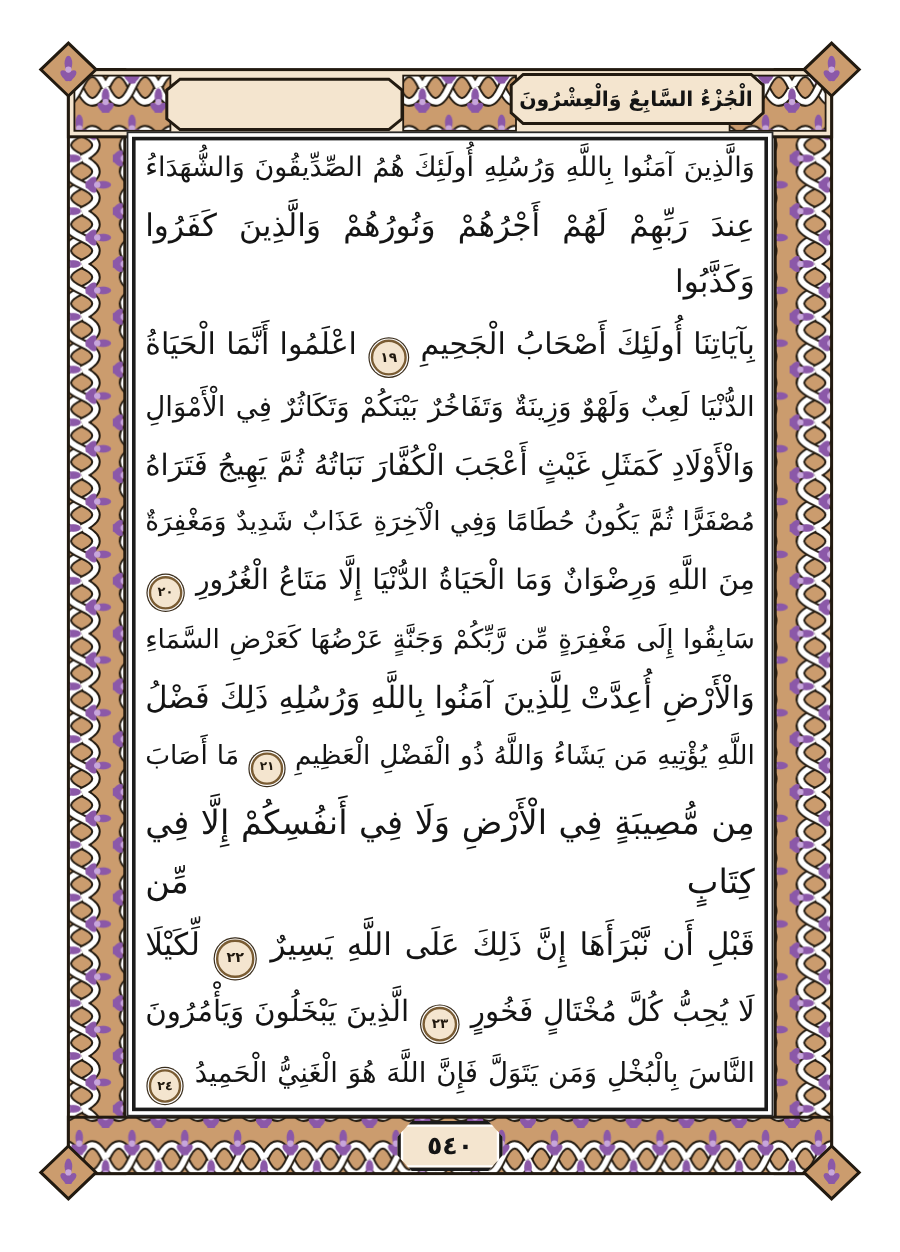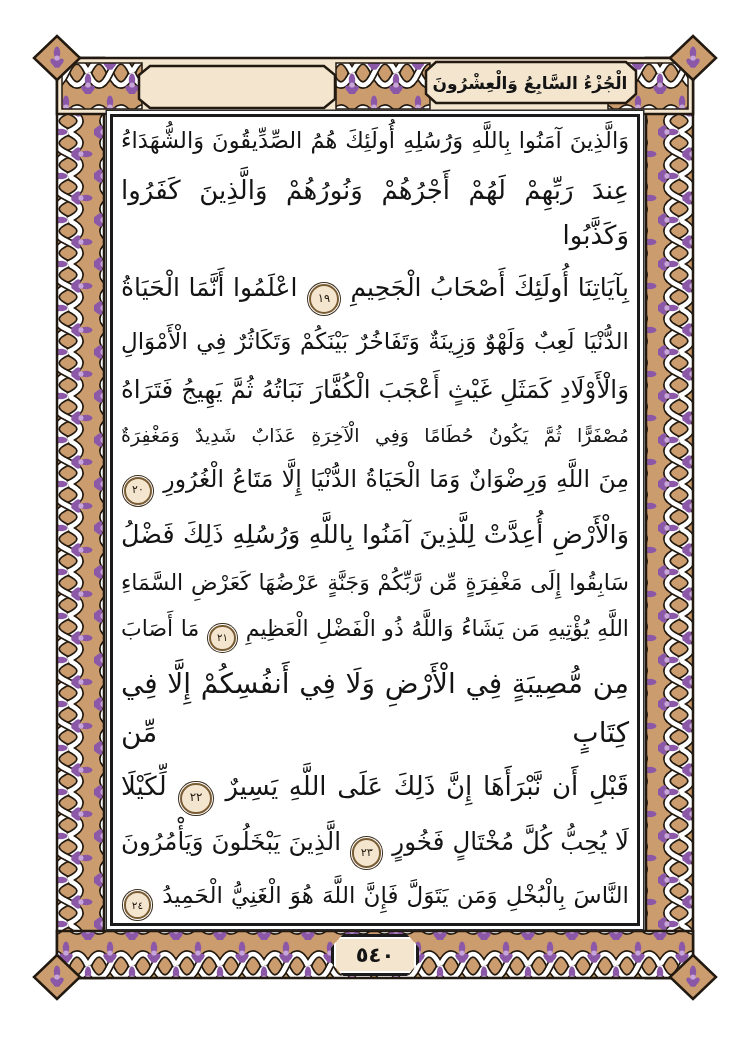--- a/index.html
+++ b/index.html
@@ -22,21 +22,21 @@
     box-sizing:border-box;background:#fff;border:3.5px solid #1b1b1b;
     box-shadow:0 0 0 3px #ffffff,0 0 0 4.5px #2a2a2a;}
   .lines{position:absolute;inset:4px 8px;display:flex;flex-direction:column;
     justify-content:space-between;direction:rtl;}
   .quran-line{direction:rtl;text-align:justify;text-align-last:justify;
     line-height:1.75;font-size:26px;white-space:normal;}
   .ayah-marker{display:inline-flex;align-items:center;justify-content:center;
     box-sizing:border-box;width:1.2em;height:1.2em;margin:0 .12em;border-radius:50%;
     background:var(--panel_cream);border:2px solid var(--marker_gold);
     box-shadow:0 0 0 1px #fff,0 0 0 2px #3a2d1c;vertical-align:-0.25em;}
-  .ayah-marker b{font-size:.46em;font-weight:normal;color:#20180e;line-height:1;}
+  .ayah-marker b{font-size:.46em;font-weight:bold;color:#20180e;line-height:1;}
 
   
   .cartouche{position:absolute;left:50%;top:934px;transform:translateX(-50%);
     width:88px;height:42px;background:var(--panel_cream);
     border:3px solid #1b1b1b;box-sizing:border-box;
     clip-path:polygon(14% 0,86% 0,100% 32%,100% 68%,86% 100%,14% 100%,0 68%,0 32%);
     display:flex;align-items:center;justify-content:center;
     box-shadow:inset 0 0 0 2px #fff;}
   .cartouche span{font-size:21px;font-weight:bold;direction:rtl;}
 </style>
@@ -105,26 +105,26 @@
 
   <div class="text-frame">
     <div class="lines" id="lines">
         <div class="quran-line" style="font-size: 22.5px;"><span>وَالَّذِينَ آمَنُوا بِاللَّهِ وَرُسُلِهِ أُولَئِكَ هُمُ الصِّدِّيقُونَ وَالشُّهَدَاءُ</span></div>
         <div class="quran-line" style="font-size: 26px;"><span>عِندَ رَبِّهِمْ لَهُمْ أَجْرُهُمْ وَنُورُهُمْ وَالَّذِينَ كَفَرُوا وَكَذَّبُوا</span></div>
         <div class="quran-line" style="font-size: 25px;"><span>بِآيَاتِنَا أُولَئِكَ أَصْحَابُ الْجَحِيمِ</span> <span class="ayah-marker">
             <b>١٩</b>
           </span> <span>اعْلَمُوا أَنَّمَا الْحَيَاةُ</span></div>
         <div class="quran-line" style="font-size: 23px;"><span>الدُّنْيَا لَعِبٌ وَلَهْوٌ وَزِينَةٌ وَتَفَاخُرٌ بَيْنَكُمْ وَتَكَاثُرٌ فِي الْأَمْوَالِ</span></div>
         <div class="quran-line" style="font-size: 24.5px;"><span>وَالْأَوْلَادِ كَمَثَلِ غَيْثٍ أَعْجَبَ الْكُفَّارَ نَبَاتُهُ ثُمَّ يَهِيجُ فَتَرَاهُ</span></div>
-        <div class="quran-line" style="font-size: 19px;"><span>مُصْفَرًّا ثُمَّ يَكُونُ حُطَامًا وَفِي الْآخِرَةِ عَذَابٌ شَدِيدٌ وَمَغْفِرَةٌ</span></div>
+        <div class="quran-line" style="font-size: 22px;"><span>مُصْفَرًّا ثُمَّ يَكُونُ حُطَامًا وَفِي الْآخِرَةِ عَذَابٌ شَدِيدٌ وَمَغْفِرَةٌ</span></div>
         <div class="quran-line" style="font-size: 23.5px;"><span>مِنَ اللَّهِ وَرِضْوَانٌ وَمَا الْحَيَاةُ الدُّنْيَا إِلَّا مَتَاعُ الْغُرُورِ</span> <span class="ayah-marker">
             <b>٢٠</b>
           </span></div>
+        <div class="quran-line" style="font-size: 22px;"><span>سَابِقُوا إِلَى مَغْفِرَةٍ مِّن رَّبِّكُمْ وَجَنَّةٍ عَرْضُهَا كَعَرْضِ السَّمَاءِ</span></div>
         <div class="quran-line" style="font-size: 25.5px;"><span>وَالْأَرْضِ أُعِدَّتْ لِلَّذِينَ آمَنُوا بِاللَّهِ وَرُسُلِهِ ذَلِكَ فَضْلُ</span></div>
-        <div class="quran-line" style="font-size: 22px;"><span>سَابِقُوا إِلَى مَغْفِرَةٍ مِّن رَّبِّكُمْ وَجَنَّةٍ عَرْضُهَا كَعَرْضِ السَّمَاءِ</span></div>
         <div class="quran-line" style="font-size: 22px;"><span>اللَّهِ يُؤْتِيهِ مَن يَشَاءُ وَاللَّهُ ذُو الْفَضْلِ الْعَظِيمِ</span> <span class="ayah-marker">
             <b>٢١</b>
           </span> <span>مَا أَصَابَ</span></div>
         <div class="quran-line" style="font-size: 28px;"><span>مِن مُّصِيبَةٍ فِي الْأَرْضِ وَلَا فِي أَنفُسِكُمْ إِلَّا فِي كِتَابٍ مِّن</span></div>
         <div class="quran-line" style="font-size: 26px;"><span>قَبْلِ أَن نَّبْرَأَهَا إِنَّ ذَلِكَ عَلَى اللَّهِ يَسِيرٌ</span> <span class="ayah-marker">
             <b>٢٢</b>
           </span> <span>لِّكَيْلَا</span></div>
         <div class="quran-line" style="font-size: 24.5px;"><span>لَا يُحِبُّ كُلَّ مُخْتَالٍ فَخُورٍ</span> <span class="ayah-marker">
             <b>٢٣</b>
           </span> <span>الَّذِينَ يَبْخَلُونَ وَيَأْمُرُونَ</span></div>

